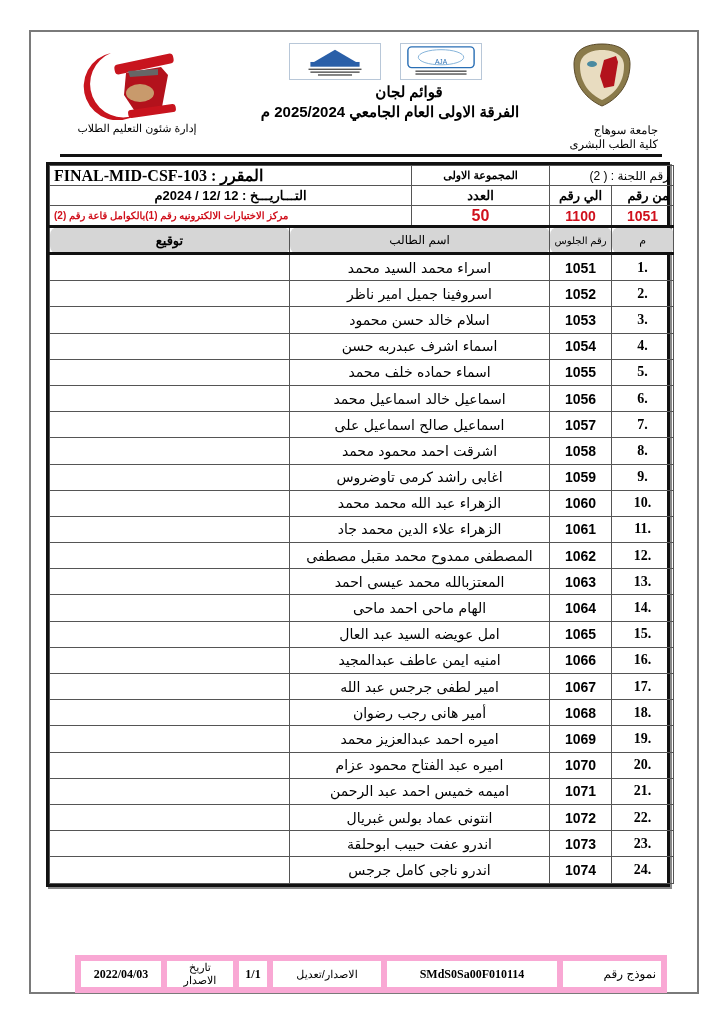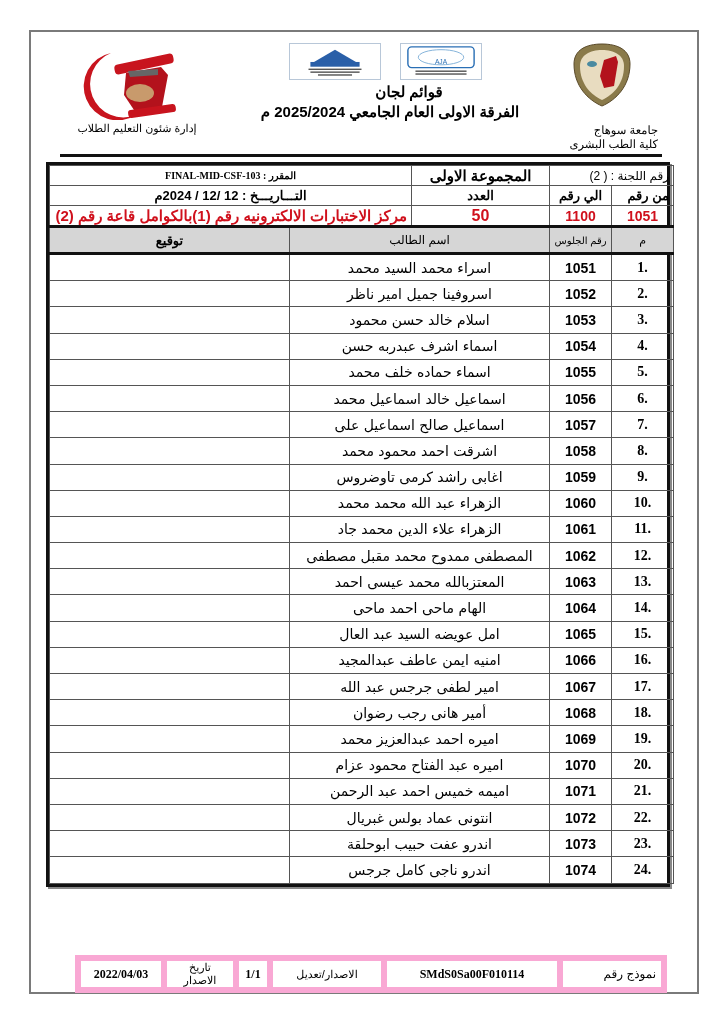--- a/index.html
+++ b/index.html
@@ -17,21 +17,21 @@
   .title-1 { position:absolute; left:259px; top:83px; width:300px; text-align:center; font-size:15px; font-weight:bold; font-family:"Liberation Sans", sans-serif; direction:rtl; }
   .title-2 { position:absolute; left:230px; top:103px; width:320px; text-align:center; font-size:15px; font-weight:bold; font-family:"Liberation Sans", sans-serif; direction:rtl; }
   .rule-top { position:absolute; left:60px; top:154px; width:602px; height:3px; background:#111; }
 
   
   .main-table-wrap { position:absolute; left:46px; top:162px; width:624px; border:3px solid #111; box-shadow:2px 2px 0 #888; box-sizing:border-box; background:#fff; }
   table { border-collapse:collapse; width:100%; direction:rtl; table-layout:fixed; }
   td, th { border:1px solid #555; padding:0 4px; }
   .info td { height:19px; font-family:"Liberation Sans", sans-serif; }
   .red { color:#d0101c; font-weight:bold; }
-  .hdr th { background:#d6d6d6; height:24px; font-weight:normal; font-family:"Liberation Sans", sans-serif; border-top:3px solid #111; border-bottom:3px solid #111; }
+  .hdr th { background:#d6d6d6; height:24px; font-weight:normal; font-family:"Liberation Sans", sans-serif; border-top:3px solid #111; border-bottom:3px solid #111;border-radius:8px; }
   .row td { height:25.2px; font-size:14px; }
   .c-idx { text-align:center; font-family:"Liberation Serif", serif; font-weight:bold; font-size:15px; }
   .c-seat { text-align:center; font-weight:bold; font-family:"Liberation Sans", sans-serif; font-size:15px; }
   .c-name { text-align:center; font-family:"DejaVu Sans", sans-serif; font-size:13px; }
   .c-sign { }
 
   
   .footer-wrap { position:absolute; left:75px; top:955px; width:586px; }
   .footer-wrap td { height:16px; font-size:12px; border:6px solid #f9a8d4; font-family:"Liberation Serif", serif; padding:0 5px; }
   .footer-wrap .b { font-weight:bold; }
@@ -91,34 +91,34 @@
     <colgroup>
       <col style="width:62px">
         <col style="width:62px">
         <col style="width:138px">
         <col style="width:122px">
         <col style="width:240px">
     </colgroup>
     <tbody class="info">
       <tr>
         <td colspan="2" style="text-align:right;font-size:12px;">رقم اللجنة : ( 2)</td>
-        <td style="text-align:center;font-size:15px;font-weight:bold;">المجموعة الاولى</td>
-        <td colspan="2" style="text-align:center;font-size:10px;font-family:'Liberation Serif',serif;font-weight:bold;">المقرر :  FINAL-MID-CSF-103</td>
+        <td style="text-align:center;font-size:11px;font-weight:bold;">المجموعة الاولى</td>
+        <td colspan="2" style="text-align:left;font-size:16px;font-family:'Liberation Serif',serif;font-weight:bold;">المقرر :  FINAL-MID-CSF-103</td>
       </tr>
       <tr>
         <td style="text-align:right;font-size:13px;font-weight:bold;">من رقم</td>
         <td style="text-align:center;font-size:13px;font-weight:bold;">الي رقم</td>
         <td style="text-align:center;font-size:13px;font-weight:bold;">العدد</td>
         <td colspan="2" style="text-align:center;font-size:13px;font-weight:bold;">التـــاريـــخ :  12 /12 / 2024م</td>
       </tr>
       <tr>
         <td class="red" style="text-align:center;font-size:14px;">1051</td>
         <td class="red" style="text-align:center;font-size:14px;">1100</td>
         <td class="red" style="text-align:center;font-size:16px;">50</td>
-        <td colspan="2" class="red" style="text-align:right;font-size:15px;margin-top:20px;">مركز الاختبارات الالكترونيه رقم (1)بالكوامل قاعة رقم (2)</td>
+        <td colspan="2" class="red" style="text-align:left;font-size:10px;margin-top:20px;">مركز الاختبارات الالكترونيه رقم (1)بالكوامل قاعة رقم (2)</td>
       </tr>
     </tbody>
     <tbody>
       <tr class="hdr">
         <th style="font-size:11px;">م</th>
         <th style="font-size:10px;">رقم الجلوس</th>
         <th colspan="2" style="font-size:12px;">اسم الطالب</th>
         <th style="font-size:13px;font-weight:bold;">توقيع</th>
       </tr>
     </tbody>

